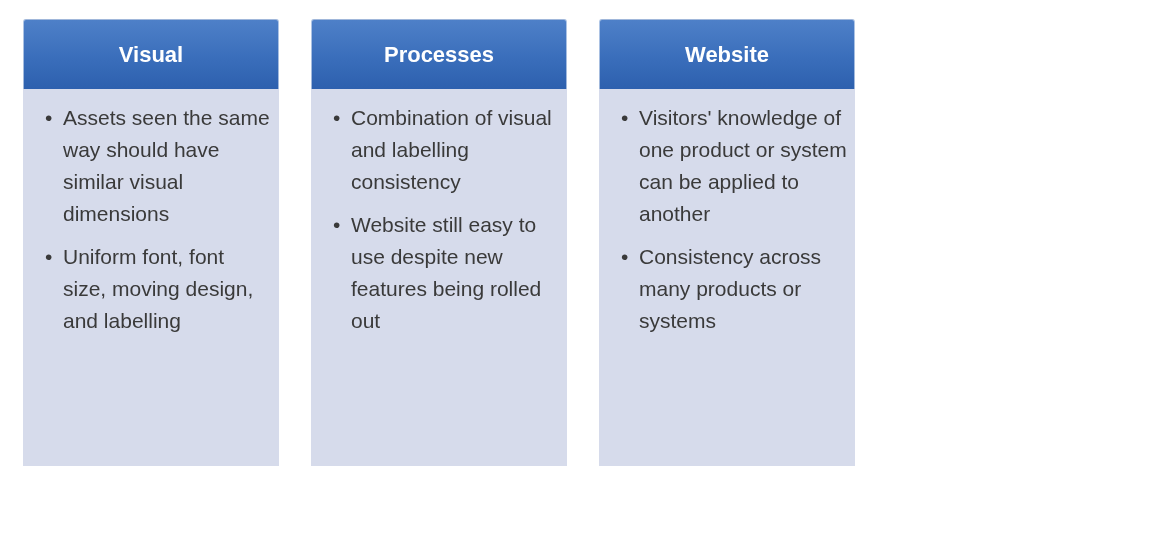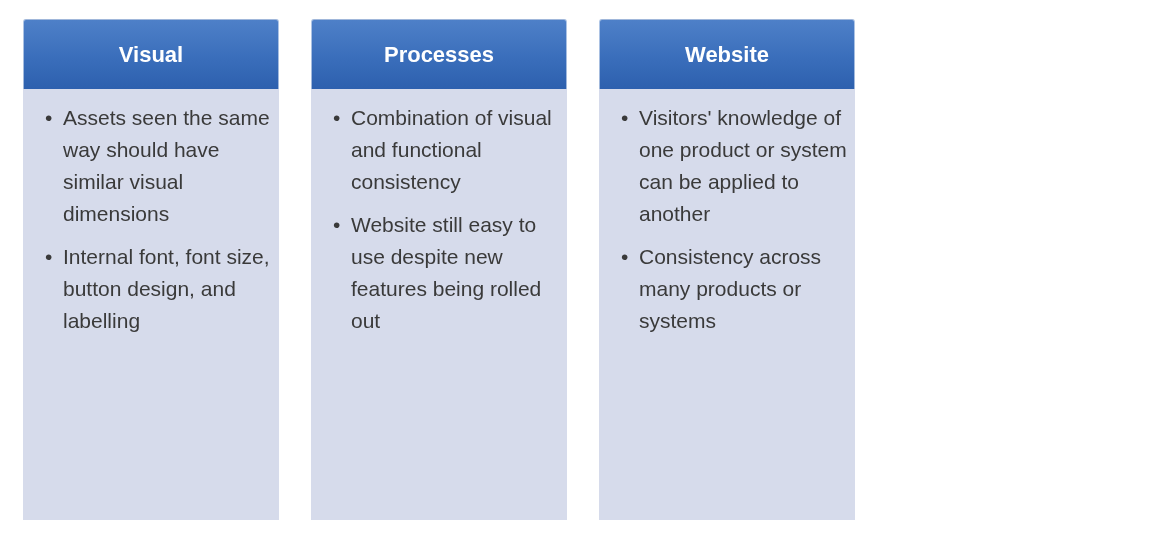--- a/index.html
+++ b/index.html
@@ -38,21 +38,21 @@
     border: 1px solid rgba(255,255,255,0.55);
     border-bottom: none;
     display: flex;
     align-items: center;
     justify-content: center;
     color: var(--header-text);
     font-size: 22px;
     font-weight: bold;
   }
   .card-body {
-    height: 431px;
+    height: 377px;
     box-sizing: border-box;
     background: var(--body-bg);
     padding: 13px 6px 12px 20px;
   }
   .card-body ul {
     margin: 0;
     padding: 0;
     list-style: none;
   }
   .card-body li {
@@ -75,31 +75,31 @@
 </head>
 <body>
 
 <div class="canvas">
   <div class="columns">
   <div class="card">
     <div class="card-header">Visual</div>
     <div class="card-body">
       <ul>
             <li>Assets seen the same way should have similar visual dimensions</li>
-            <li>Internal font, font size, button design, and labelling</li>
+            <li>Uniform font, font size, moving design, and labelling</li>
           </ul>
     </div>
   </div>
 
 
   <div class="card">
     <div class="card-header">Processes</div>
     <div class="card-body">
       <ul>
-            <li>Combination of visual and functional consistency</li>
+            <li>Combination of visual and labelling consistency</li>
             <li>Website still easy to use despite new features being rolled out</li>
           </ul>
     </div>
   </div>
 
   <div class="card">
     <div class="card-header">Website</div>
     <div class="card-body">
       <ul>
             <li>Visitors' knowledge of one product or system can be applied to another</li>

